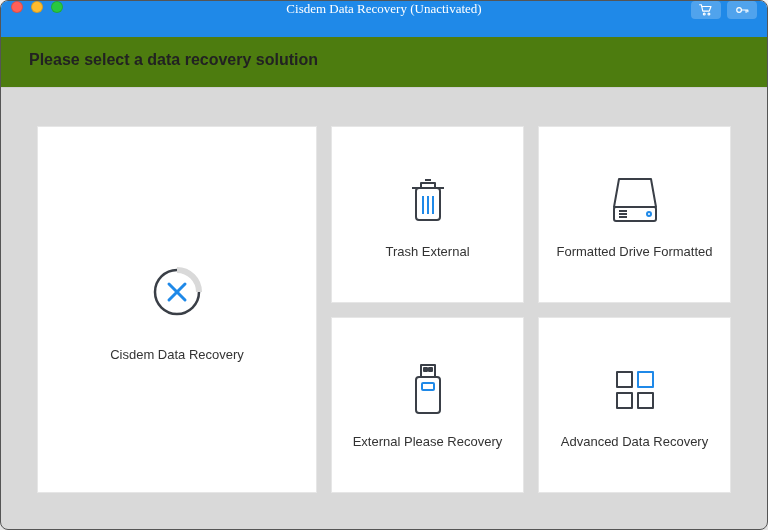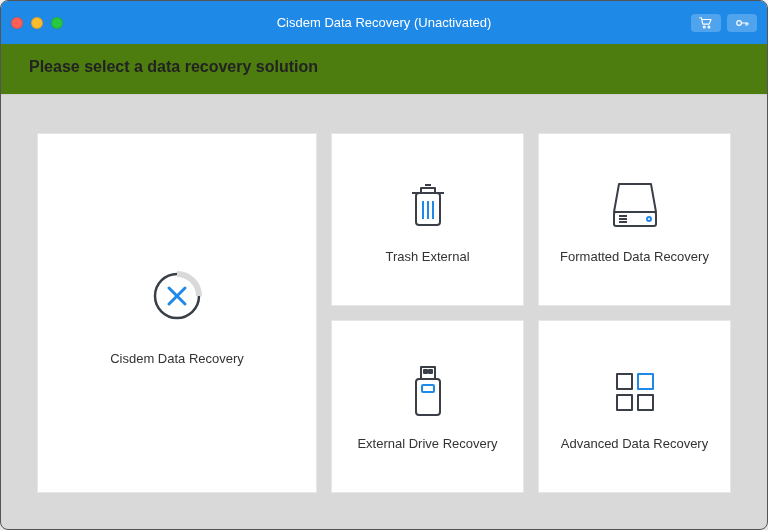--- a/index.html
+++ b/index.html
@@ -13,26 +13,27 @@
     height: 530px;
     border-radius: 8px;
     overflow: hidden;
     border: 1px solid #555;
     box-shadow: 0 10px 40px rgba(0,0,0,0.3);
     display: flex;
     flex-direction: column;
     background: #d9d9d9;
   }
   .titlebar {
-    height: 43px;
+    height: 36px;
     background: #1f89e8;
     display: flex;
-    align-items: center;
+    align-items: flex-start;
     position: relative;
     flex: 0 0 auto;
+    font-family: Liberation Serif, serif;
   }
   .traffic {
     display: flex;
     gap: 8px;
     margin-left: 10px;
   }
   .dot { width: 12px; height: 12px; border-radius: 50%; }
   .dot.red { background: #ff5f57; border: 0.5px solid rgba(0,0,0,0.15); }
   .dot.yellow { background: #febc2e; border: 0.5px solid rgba(0,0,0,0.15); }
   .dot.green { background: #28c840; border: 0.5px solid rgba(0,0,0,0.15); }
@@ -187,34 +188,34 @@
         <div class="icon-wrap">
           <svg width="52" height="50" viewBox="0 0 52 50" fill="none" stroke="#3a3f47" stroke-width="2" stroke-linejoin="round">
             <path d="M10 4h32l5 28H5z"></path>
             <rect x="5" y="32" width="42" height="14" rx="2"></rect>
             <circle cx="40" cy="39" r="2" stroke="#1f89e8"></circle>
             <line x1="10" y1="36" x2="18" y2="36"></line>
             <line x1="10" y1="39" x2="18" y2="39"></line>
             <line x1="10" y1="42" x2="18" y2="42"></line>
           </svg>
         </div>
-        <div class="card-label">Formatted Data Recovery</div>
+        <div class="card-label">Formatted Drive Formatted</div>
       </div>
 
       <div class="card small">
         <div class="icon-wrap">
           <svg width="40" height="54" viewBox="0 0 40 54" fill="none" stroke="#3a3f47" stroke-width="2" stroke-linejoin="round">
             <rect x="13" y="2" width="14" height="12"></rect>
             <rect x="16" y="5" width="3" height="3" fill="#3a3f47"></rect>
             <rect x="21" y="5" width="3" height="3" fill="#3a3f47"></rect>
             <rect x="8" y="14" width="24" height="36" rx="3"></rect>
             <rect x="14" y="20" width="12" height="7" rx="1" stroke="#1f89e8"></rect>
           </svg>
         </div>
-        <div class="card-label">External Drive Recovery</div>
+        <div class="card-label">External Please Recovery</div>
       </div>
 
       <div class="card small">
         <div class="icon-wrap">
           <svg width="48" height="48" viewBox="0 0 48 48" fill="none" stroke-width="2" stroke-linejoin="round">
             <rect x="6" y="6" width="15" height="15" stroke="#3a3f47"></rect>
             <rect x="27" y="6" width="15" height="15" stroke="#1f89e8"></rect>
             <rect x="6" y="27" width="15" height="15" stroke="#3a3f47"></rect>
             <rect x="27" y="27" width="15" height="15" stroke="#3a3f47"></rect>
           </svg>

